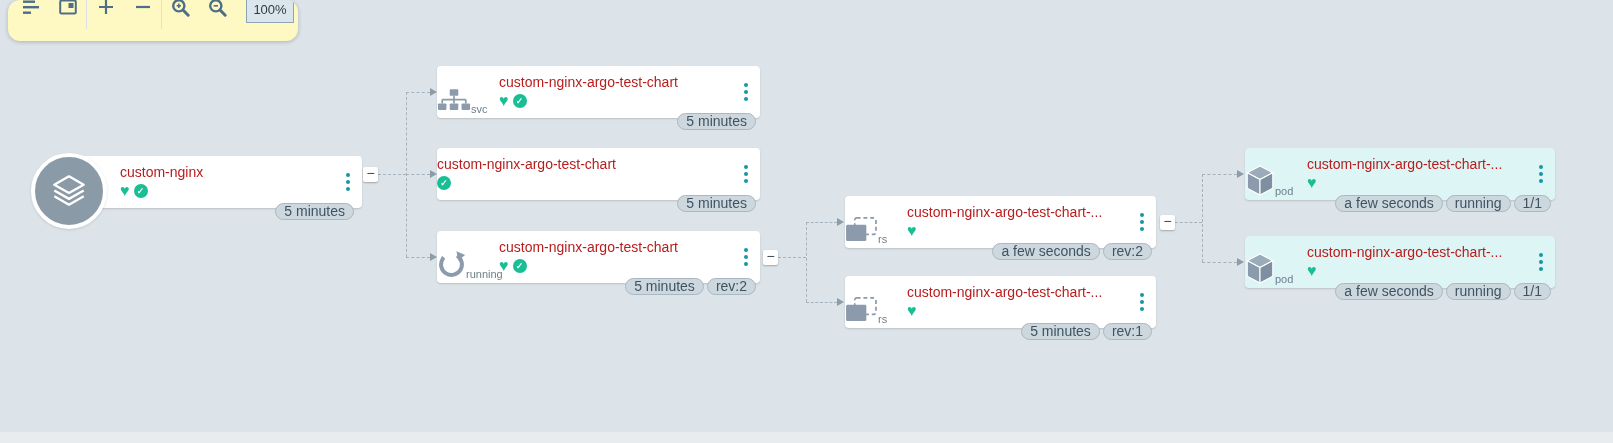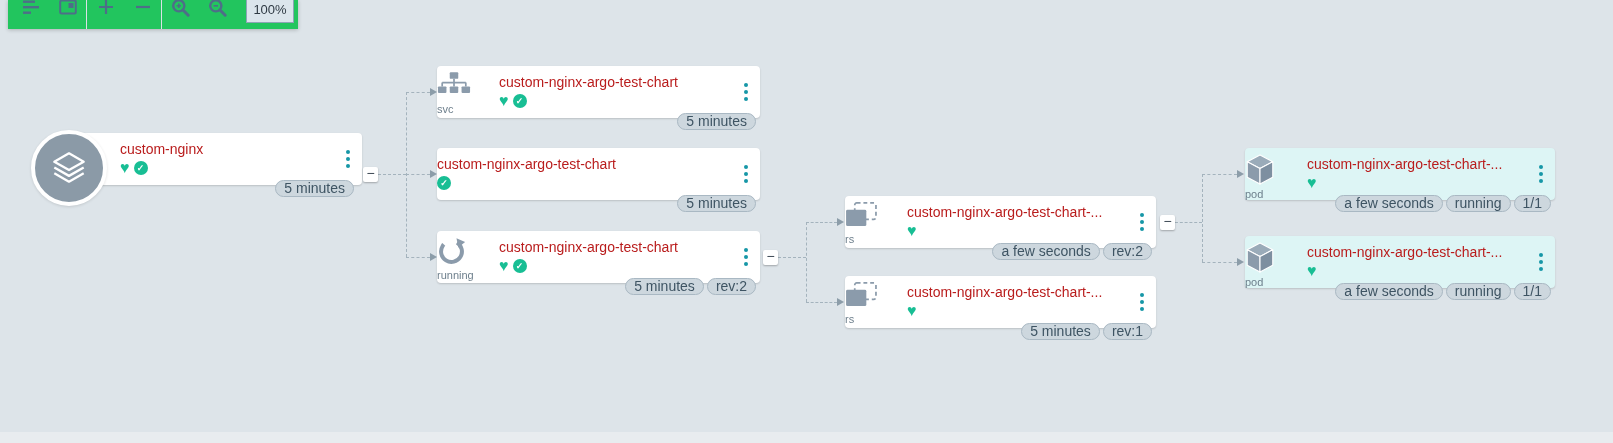--- a/index.html
+++ b/index.html
@@ -4,42 +4,42 @@
 <style>
   html,body{margin:0;padding:0;}
   body{
     width:1613px;height:443px;overflow:hidden;
     font-family:"Liberation Sans", sans-serif;
     background:#dde4e9;position:relative;
   }
   .canvas{position:absolute;inset:0;}
 
   
-  .toolbar{position:absolute;left:8px;top:0;width:290px;height:29px;background:#22c55e;
-    box-shadow:0 1px 4px rgba(0,0,0,.22);overflow:hidden;z-index:5;}
+  .toolbar{position:absolute;left:8px;top:0;width:290px;height:41px;background:#fef9c3;
+    box-shadow:0 1px 4px rgba(0,0,0,.22);overflow:hidden;z-index:5;border-radius:12px;}
   .toolbar-row{position:absolute;top:-11px;left:4px;height:40px;display:flex;align-items:center;}
   .tbtn{width:37px;height:40px;display:flex;align-items:center;justify-content:center;cursor:pointer;}
   .tsep{width:1px;height:40px;background:#dbe1e6;}
   .zoombox{margin-left:10px;width:46px;height:26px;background:#dbe5ec;border:1px solid #8da4b5;
     display:flex;align-items:center;justify-content:center;font-size:13px;color:#2f3a44;}
 
   
   .hline{position:absolute;height:0;border-top:1px dashed #a4b3bd;}
   .vline{position:absolute;width:0;border-left:1px dashed #a4b3bd;}
   .arrow{position:absolute;width:0;height:0;border-top:4px solid transparent;
     border-bottom:4px solid transparent;border-left:7px solid #8c9da9;}
   .collapse-btn{position:absolute;width:15px;height:15px;background:#fff;border-radius:2px;
     box-shadow:0 1px 2px rgba(0,0,0,.28);font-size:14px;line-height:13px;text-align:center;
     color:#3e4a55;cursor:pointer;z-index:3;}
 
   
   .node{position:absolute;height:52px;background:#fff;border-radius:4px;
     box-shadow:0 1px 2px rgba(0,0,0,.16);display:flex;align-items:stretch;cursor:pointer;}
   .node.pod-node{background:#ddf5f5;}
-  .icon-col{width:62px;display:flex;flex-direction:column;align-items:flex-start;padding-top:6px;box-sizing:border-box;}
+  .icon-col{width:62px;display:flex;flex-direction:row;align-items:flex-end;padding-top:6px;box-sizing:border-box;}
   .kind{margin-top:auto;margin-bottom:3px;font-size:11px;color:#6d7f8c;line-height:1;}
   .nbody{flex:1;padding-top:8px;min-width:0;}
   .ntitle{font-size:14px;color:#b91c1c;white-space:nowrap;overflow:hidden;}
   .nstatus{margin-top:3px;display:flex;align-items:center;gap:4px;height:15px;}
   .heart{color:#18be94;font-size:16px;line-height:14px;}
   .check{width:14px;height:14px;border-radius:50%;background:#18be94;color:#fff;font-size:9px;
     font-weight:bold;display:flex;align-items:center;justify-content:center;}
   .menu{width:28px;display:flex;flex-direction:column;justify-content:center;align-items:center;gap:3px;cursor:pointer;}
   .menu i{width:4px;height:4px;border-radius:50%;background:#1697a7;display:block;}
   .badges{position:absolute;right:4px;bottom:-12px;display:flex;gap:3px;}
@@ -135,21 +135,21 @@
   <div class="arrow" style="left:837px;top:298px"></div>
 
   <div class="collapse-btn" style="left:1160px;top:215px">−</div>
   <div class="hline" style="left:1175px;top:222px;width:27px"></div>
   <div class="vline" style="left:1202px;top:174px;height:88px"></div>
   <div class="hline" style="left:1202px;top:174px;width:35px"></div>
   <div class="arrow" style="left:1237px;top:170px"></div>
   <div class="hline" style="left:1202px;top:262px;width:35px"></div>
   <div class="arrow" style="left:1237px;top:258px"></div>
 
-  <div class="node" style="left:60px;top:133px;width:302px">
+  <div class="node" style="left:60px;top:156px;width:302px">
     <div class="app-circle">
       <svg width="42" height="42" viewBox="0 0 40 40" fill="none" stroke="#fff" stroke-width="2.2" stroke-linejoin="round">
         <polygon points="20,6 34,14 20,22 6,14"></polygon>
         <polyline points="6,19.5 20,27.5 34,19.5"></polyline>
         <polyline points="6,25 20,33 34,25"></polyline>
       </svg>
     </div>
     <div class="nbody app-body">
       <div class="ntitle">custom-nginx</div>
       <div class="nstatus">

